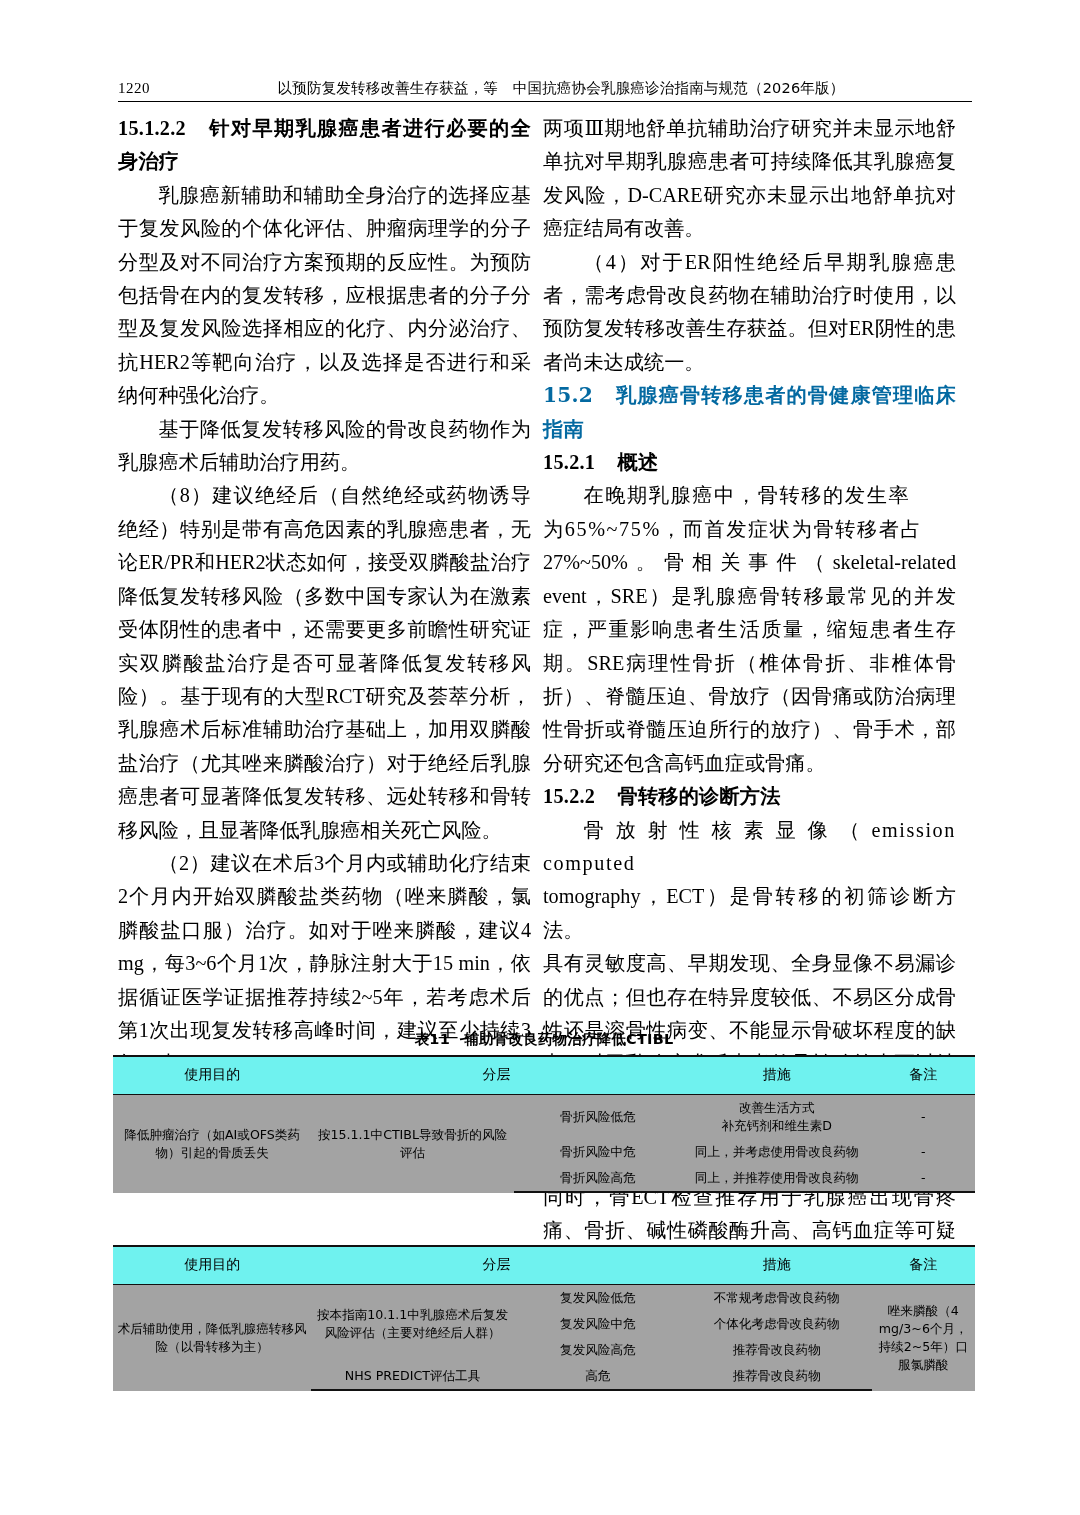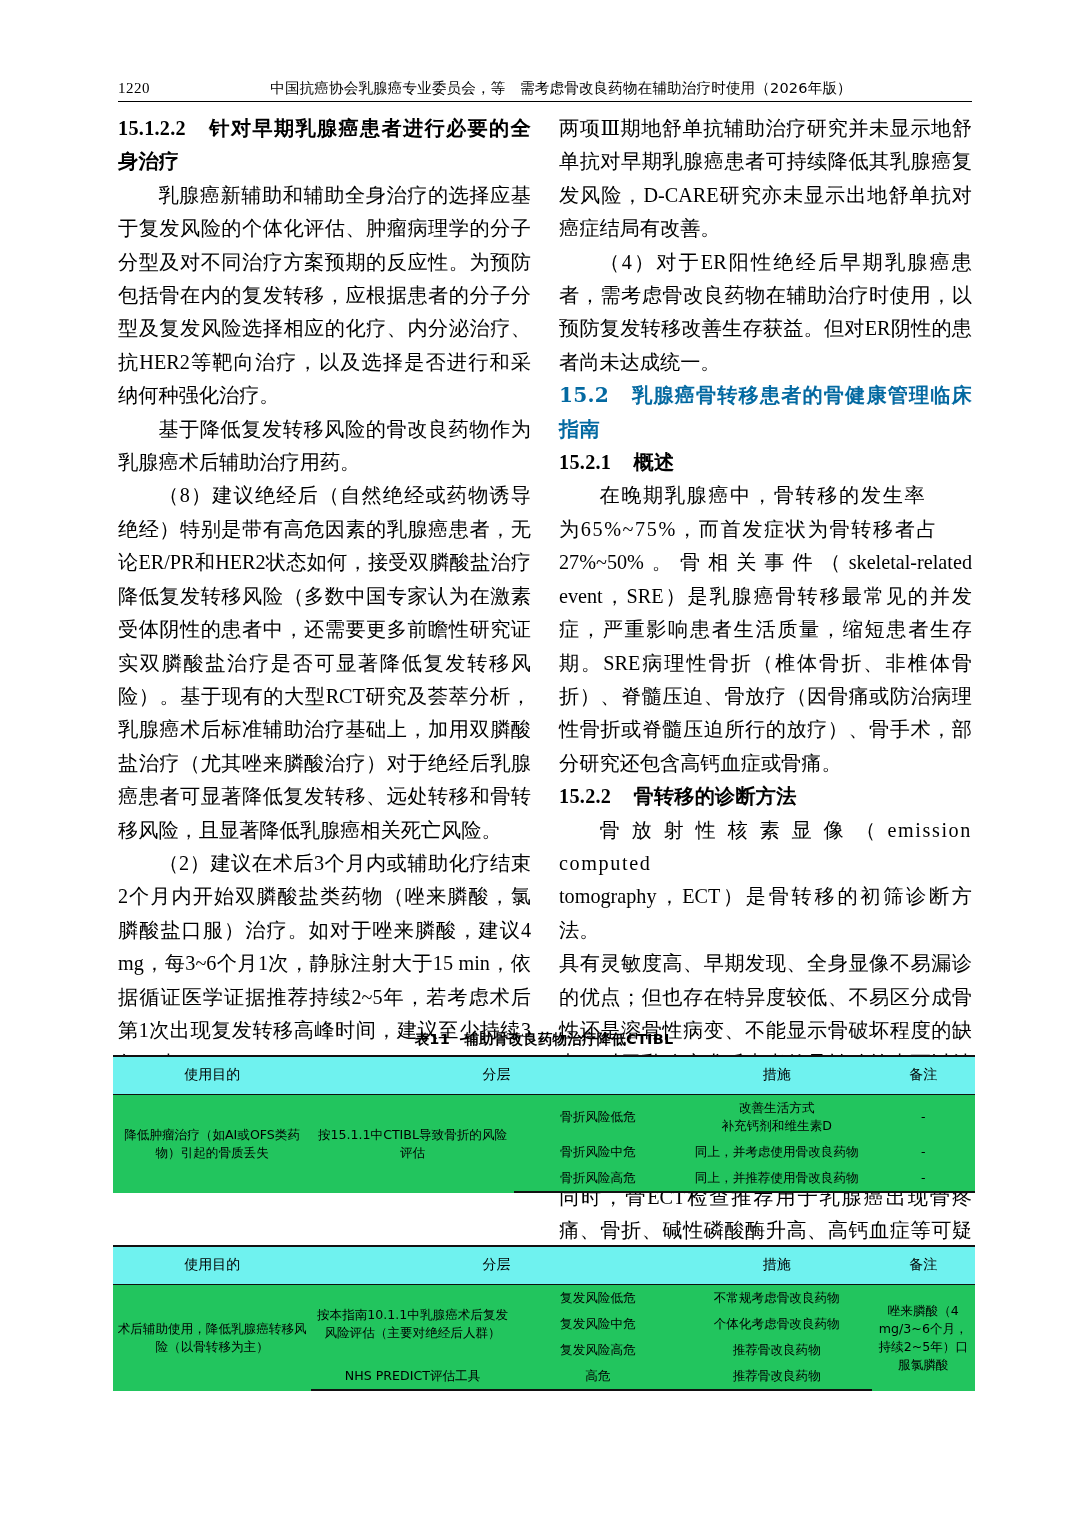--- a/index.html
+++ b/index.html
@@ -55,21 +55,21 @@
   }
 
   
   .columns {
     position: absolute;
     left: 118px;
     top: 112px;
     width: 854px;
     height: 905px;
     display: flex;
-    gap: 28px;
+    gap: 12px;
   }
   .col {
     width: 413px;
     font-size: 20.2px;
     line-height: 33.4px;
     text-align: justify;
     text-justify: inter-ideograph;
   }
   .col p {
     margin: 0;
@@ -125,21 +125,21 @@
     margin-bottom: 6px;
     letter-spacing: 0.2px;
   }
   .tbl-caption .gap { display: inline-block; width: 1em; }
 
   table.doc {
     width: 100%;
     border-collapse: collapse;
     font-family: "DejaVu Sans", sans-serif;
     font-size: 12.6px;
-    background: #22c55e;
+    background: #a3a3a3;
     table-layout: fixed;
   }
   table.doc thead th {
     background: #6ff2ef;
     font-weight: 400;
     font-size: 14px;
     padding: 9px 2px 10px;
     text-align: center;
     border-top: 2.2px solid #111;
     border-bottom: 1.6px solid #111;
@@ -163,21 +163,21 @@
   .colw4 { width: 22.0%; }
   .colw5 { width: 12.0%; }
 </style>
 </head>
 <body>
 
 <div class="page">
 
   <div class="running-head">
     <span class="folio">1220</span>
-    <span class="head-title">中国抗癌协会乳腺癌专业委员会，等　需考虑骨改良药物在辅助治疗时使用（2026年版）</span>
+    <span class="head-title">以预防复发转移改善生存获益，等　中国抗癌协会乳腺癌诊治指南与规范（2026年版）</span>
   </div>
   <div class="head-rule"></div>
 
   <div class="columns">
 
     <div class="col">
       <p class="hang sec-head"><span class="sec-num">15.1.2.2</span><span class="gap"></span><span>针对早期乳腺癌患者进行必要的全身治疗</span></p>
       <p class="indent">乳腺癌新辅助和辅助全身治疗的选择应基于复发风险的个体化评估、肿瘤病理学的分子分型及对不同治疗方案预期的反应性。为预防包括骨在内的复发转移，应根据患者的分子分型及复发风险选择相应的化疗、内分泌治疗、抗HER2等靶向治疗，以及选择是否进行和采纳何种强化治疗。</p>
       <p class="indent">基于降低复发转移风险的骨改良药物作为乳腺癌术后辅助治疗用药。</p>
       <p class="indent">（8）建议绝经后（自然绝经或药物诱导绝经）特别是带有高危因素的乳腺癌患者，无论ER/PR和HER2状态如何，接受双膦酸盐治疗降低复发转移风险（多数中国专家认为在激素受体阴性的患者中，还需要更多前瞻性研究证实双膦酸盐治疗是否可显著降低复发转移风险）。基于现有的大型RCT研究及荟萃分析，乳腺癌术后标准辅助治疗基础上，加用双膦酸盐治疗（尤其唑来膦酸治疗）对于绝经后乳腺癌患者可显著降低复发转移、远处转移和骨转移风险，且显著降低乳腺癌相关死亡风险。</p>

